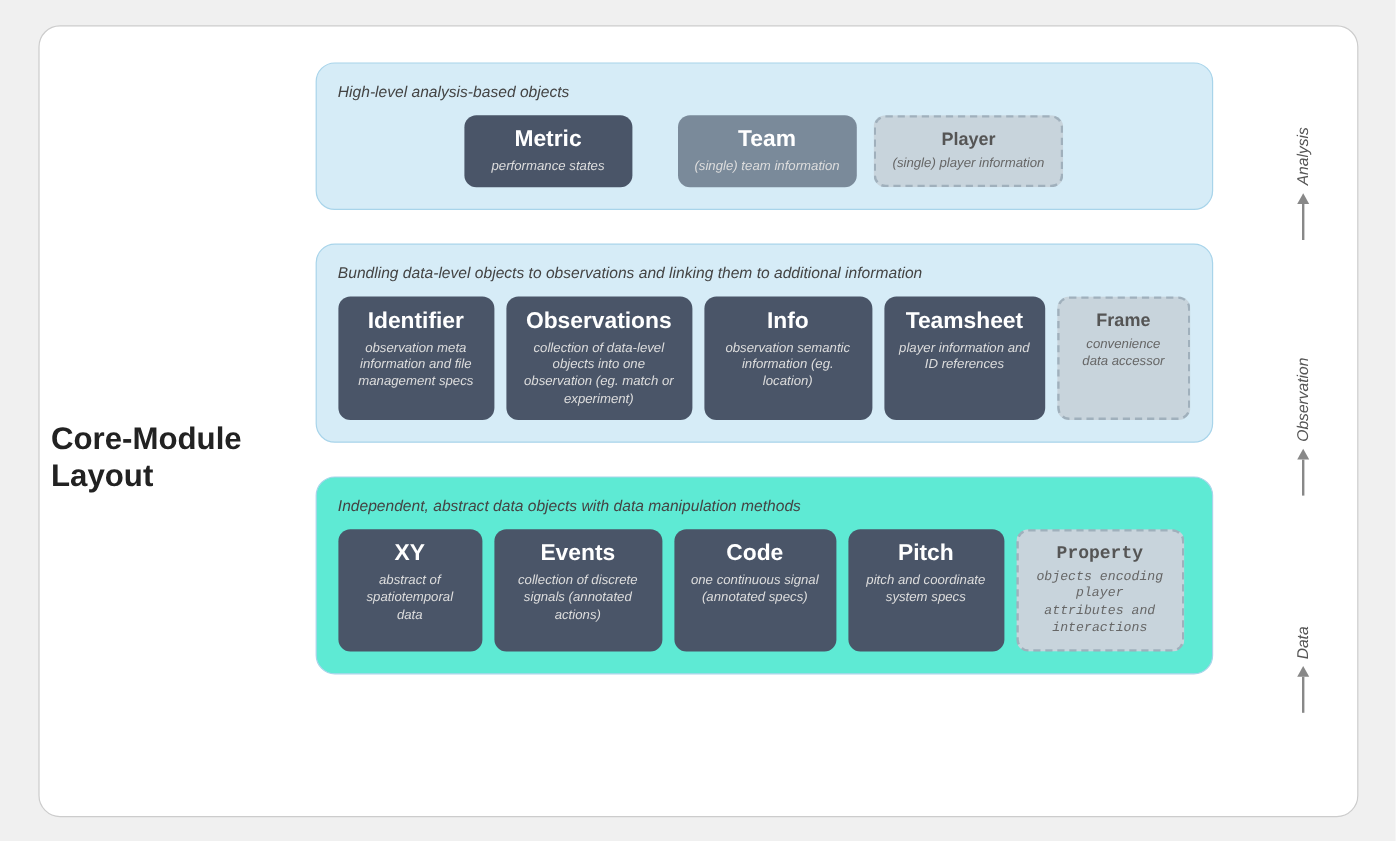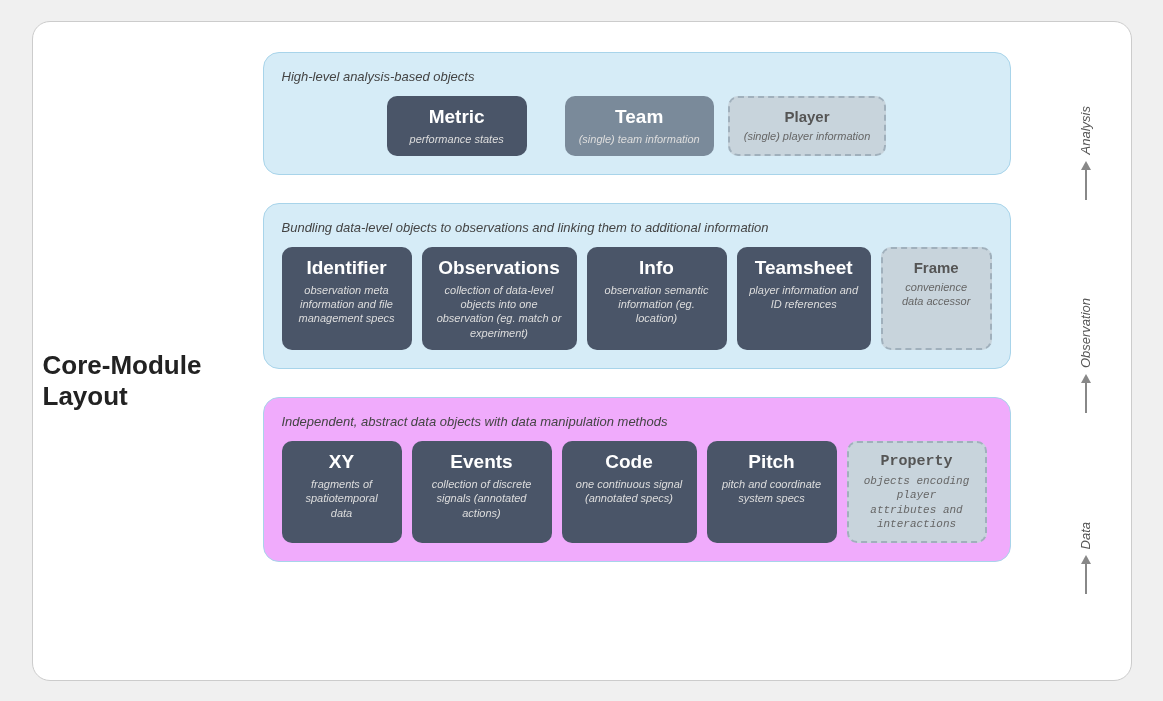--- a/index.html
+++ b/index.html
@@ -38,21 +38,21 @@
     }
     .section-analysis {
       background: #d6ecf7;
       border: 1.5px solid #a8d4ea;
     }
     .section-observation {
       background: #d6ecf7;
       border: 1.5px solid #a8d4ea;
     }
     .section-data {
-      background: #f0abfc;
+      background: #5eead4;
       border: 1.5px solid #a8d4ea;
     }
     .section-label {
       font-style: italic;
       font-size: 13px;
       color: #444;
       margin-bottom: 12px;
     }
     
     .card {
@@ -250,21 +250,21 @@
 
         </div>
       </div>
 
       <div class="section section-data">
         <div class="section-label">Independent, abstract data objects with data manipulation methods</div>
         <div class="observation-cards">
 
           <div class="obs-card card-dark" style="min-width:105px; max-width:120px;">
             <div class="card-title">XY</div>
-            <div class="card-desc">fragments of spatiotemporal data</div>
+            <div class="card-desc">abstract of spatiotemporal data</div>
           </div>
 
           <div class="obs-card card-dark" style="min-width:120px; max-width:140px;">
             <div class="card-title">Events</div>
             <div class="card-desc">collection of discrete signals (annotated actions)</div>
           </div>
 
           <div class="obs-card card-dark" style="min-width:115px; max-width:135px;">
             <div class="card-title">Code</div>
             <div class="card-desc">one continuous signal (annotated specs)</div>

